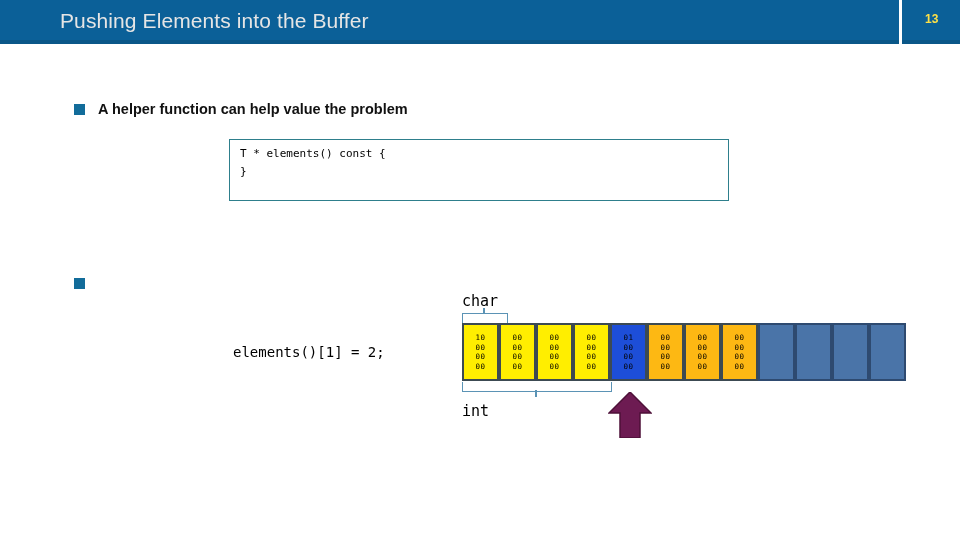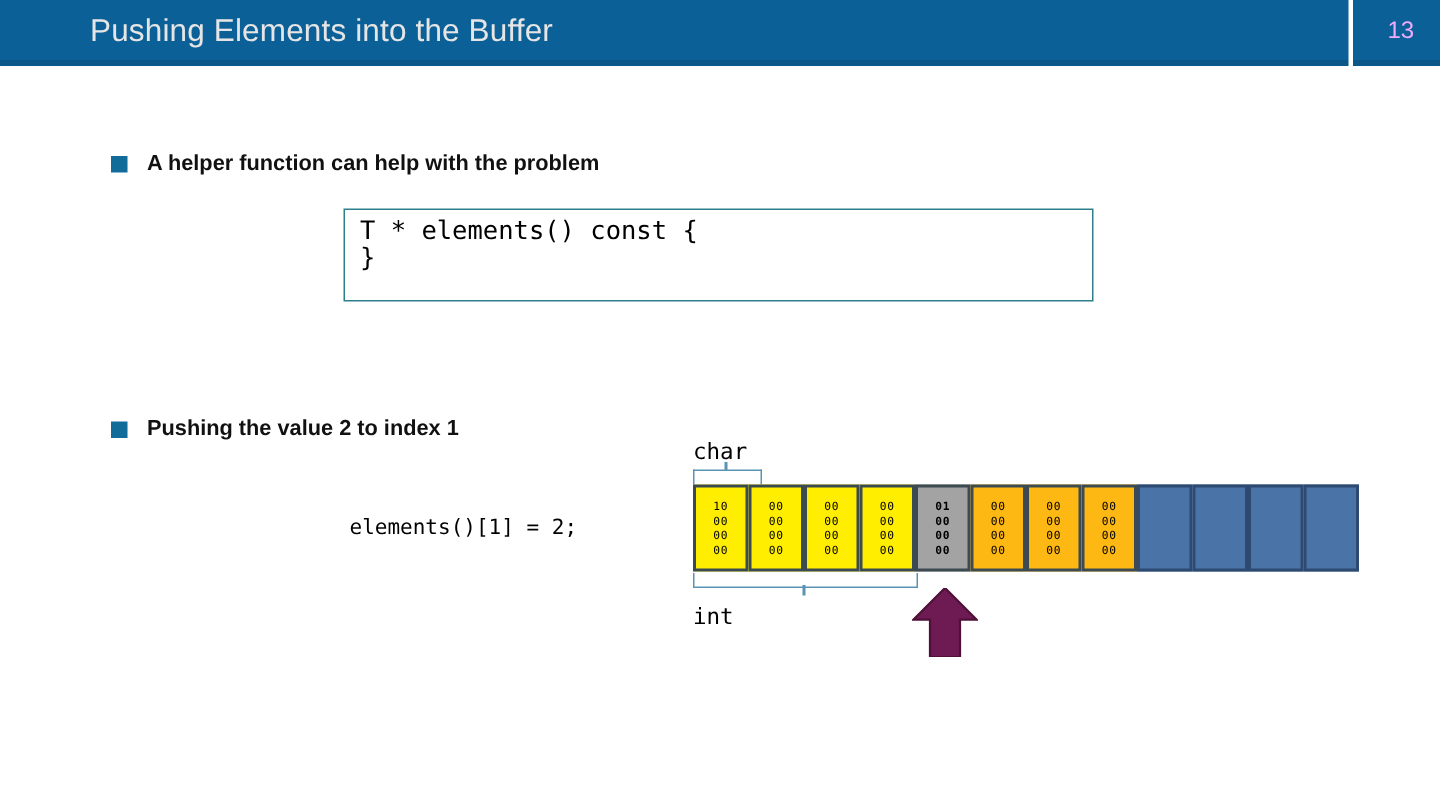--- a/index.html
+++ b/index.html
@@ -26,21 +26,21 @@
     font-size:21px;font-weight:400;color:#e5e5e5;
     letter-spacing:0.1px;
     white-space:nowrap;
   }
   .header-divider{
     position:absolute;left:899px;top:0px;width:3px;height:44px;
     background:#ffffff;
   }
   .header-pagenum{
     position:absolute;left:925px;top:12px;
-    font-size:16px;color:#f0abfc;font-weight:400;
+    font-size:12px;color:#fde047;font-weight:700;
   }
 
   
   .bullet-row{position:absolute;display:flex;align-items:center;}
   .bullet-mark{
     width:11px;height:11px;background:#126c9a;flex:0 0 auto;
   }
   .bullet-text{
     margin-left:13px;
     font-size:14.5px;font-weight:700;color:#111111;
@@ -53,21 +53,21 @@
   
   .code-box{
     position:absolute;left:229px;top:139px;width:500px;height:62px;
     border:1.5px solid #2e7f8c;
     background:#ffffff;
     box-sizing:border-box;
     padding:5px 0 0 10px;
   }
   .code-line{
     font-family:"DejaVu Sans Mono","Liberation Mono",monospace;
-    font-size:17px;color:#000000;
+    font-size:11px;color:#000000;
     line-height:18px;
     white-space:pre;
   }
 
   
   .assign-expr{
     position:absolute;left:233px;top:344px;
     font-family:"DejaVu Sans Mono","Liberation Mono",monospace;
     font-size:14px;color:#000000;white-space:pre;
   }
@@ -138,31 +138,30 @@
 
 <div class="header">
   <div class="header-accent"></div>
   <div class="header-title">Pushing Elements into the Buffer</div>
   <div class="header-divider"></div>
   <div class="header-pagenum">13</div>
 </div>
 
 <div class="bullet-row" id="bullet-1">
   <span class="bullet-mark"></span>
-  <span class="bullet-text">A helper function can help with the problem</span>
+  <span class="bullet-text">A helper function can help value the problem</span>
 </div>
 
 <div class="code-box">
   <div class="code-line">T * elements() const {</div>
   <div class="code-line">}</div>
 </div>
 
 <div class="bullet-row" id="bullet-2">
   <span class="bullet-mark"></span>
-  <span class="bullet-text">Pushing the value 2 to index 1</span>
 </div>
 
 <div class="assign-expr">elements()[1] = 2;</div>
 
 <div class="mem-wrap">
 
   <div class="type-label" id="label-char">char</div>
   <div class="brace" id="brace-char"></div>
   <div id="brace-char-stem"></div>
 
@@ -184,21 +183,21 @@
         <span class="bits">00</span>
         <span class="bits">00</span>
         <span class="bits">00</span>
       </div>
       <div class="cell yellow" style="background: rgb(255, 238, 0);">
         <span class="bits">00</span>
         <span class="bits">00</span>
         <span class="bits">00</span>
         <span class="bits">00</span>
       </div>
-      <div class="cell orange" style="background: #a3a3a3; font-weight: bold;">
+      <div class="cell orange" style="background: #1d4ed8;">
         <span class="bits">01</span>
         <span class="bits">00</span>
         <span class="bits">00</span>
         <span class="bits">00</span>
       </div>
       <div class="cell orange" style="background: rgb(253, 184, 19);">
         <span class="bits">00</span>
         <span class="bits">00</span>
         <span class="bits">00</span>
         <span class="bits">00</span>

